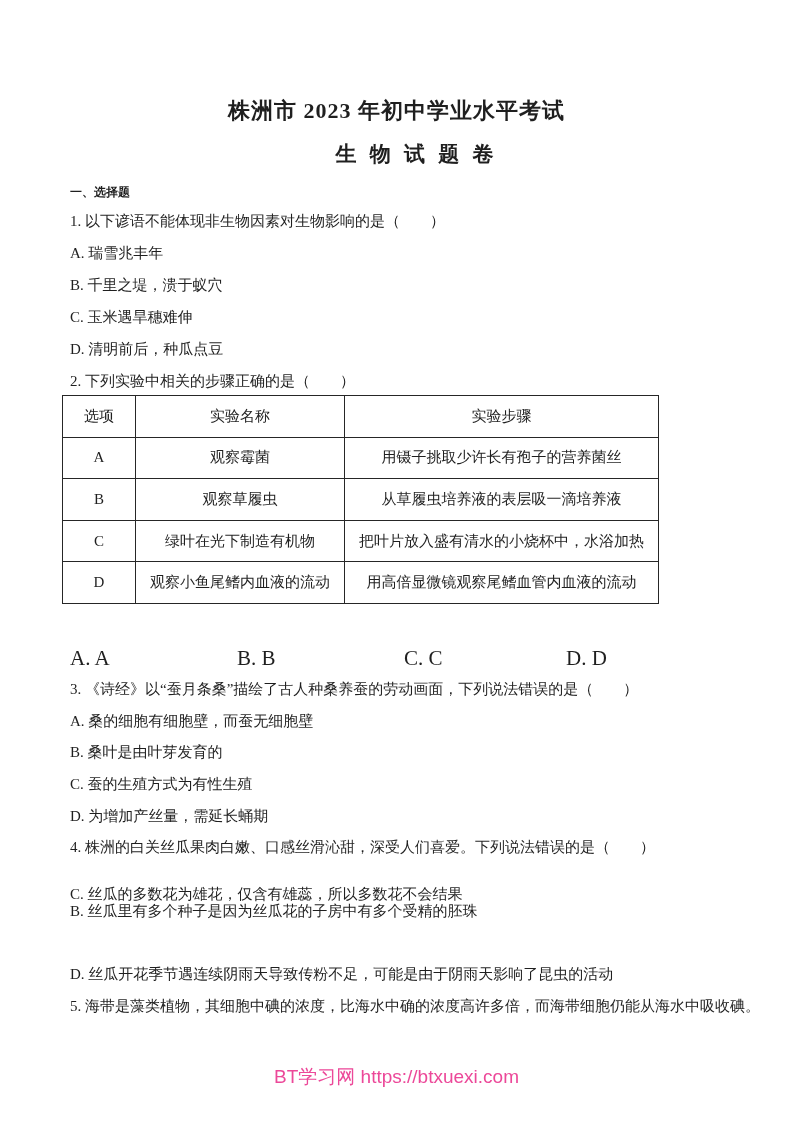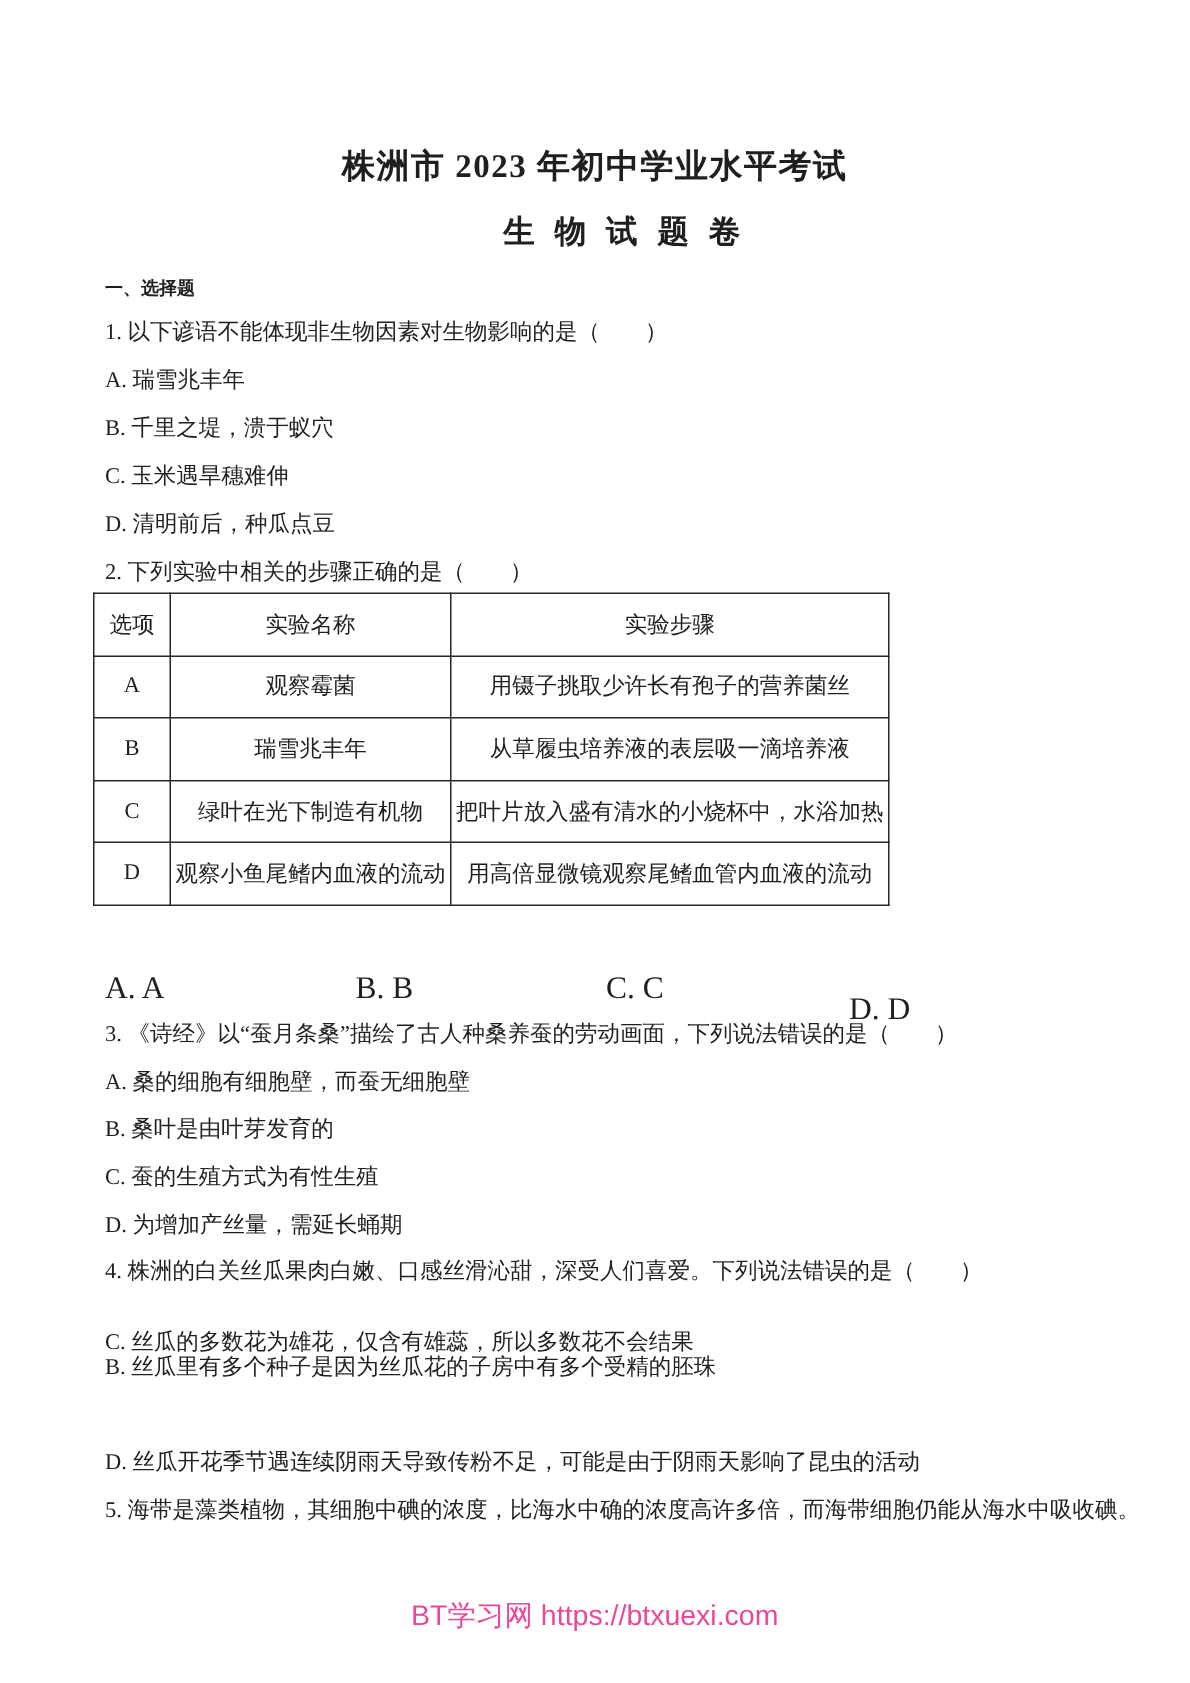--- a/index.html
+++ b/index.html
@@ -48,32 +48,32 @@
     width: 515px;
     border-collapse: collapse;
     table-layout: fixed;
     font-size: 15px;
   }
   .exam-table td {
     border: 1px solid #262626;
     text-align: center;
     vertical-align: middle;
     height: 40.6px;
-    padding: 0 2px;
+    padding: 0 13px;
     white-space: nowrap;
     overflow: hidden;
   }
   .col-opt  { width: 46px; }
   .col-name { width: 182px; }
   .col-step { width: 287px; }
   .answer-item { top: 646px; font-size: 21px; position: absolute; white-space: pre; }
   .ans-a { left: 70px; }
   .ans-b { left: 237px; }
   .ans-c { left: 404px; }
-  .ans-d { left: 566px; margin-top: 14px; }
+  .ans-d { left: 566px; }
   .footer-watermark {
     top: 1064px; left: 0; right: 0;
     text-align: center;
     font-family: "Liberation Sans", "DejaVu Sans", sans-serif;
     font-size: 19px;
     color: #ec4899;
   }
 </style>
 </head>
 <body>
@@ -99,21 +99,21 @@
         <td class="col-name">实验名称</td>
         <td class="col-step">实验步骤</td>
       </tr>
       <tr>
         <td>A</td>
         <td>观察霉菌</td>
         <td>用镊子挑取少许长有孢子的营养菌丝</td>
       </tr>
       <tr>
         <td>B</td>
-        <td>瑞雪兆丰年</td>
+        <td>观察草履虫</td>
         <td>从草履虫培养液的表层吸一滴培养液</td>
       </tr>
       <tr>
         <td>C</td>
         <td>绿叶在光下制造有机物</td>
         <td>把叶片放入盛有清水的小烧杯中，水浴加热</td>
       </tr>
       <tr>
         <td>D</td>
         <td>观察小鱼尾鳍内血液的流动</td>

